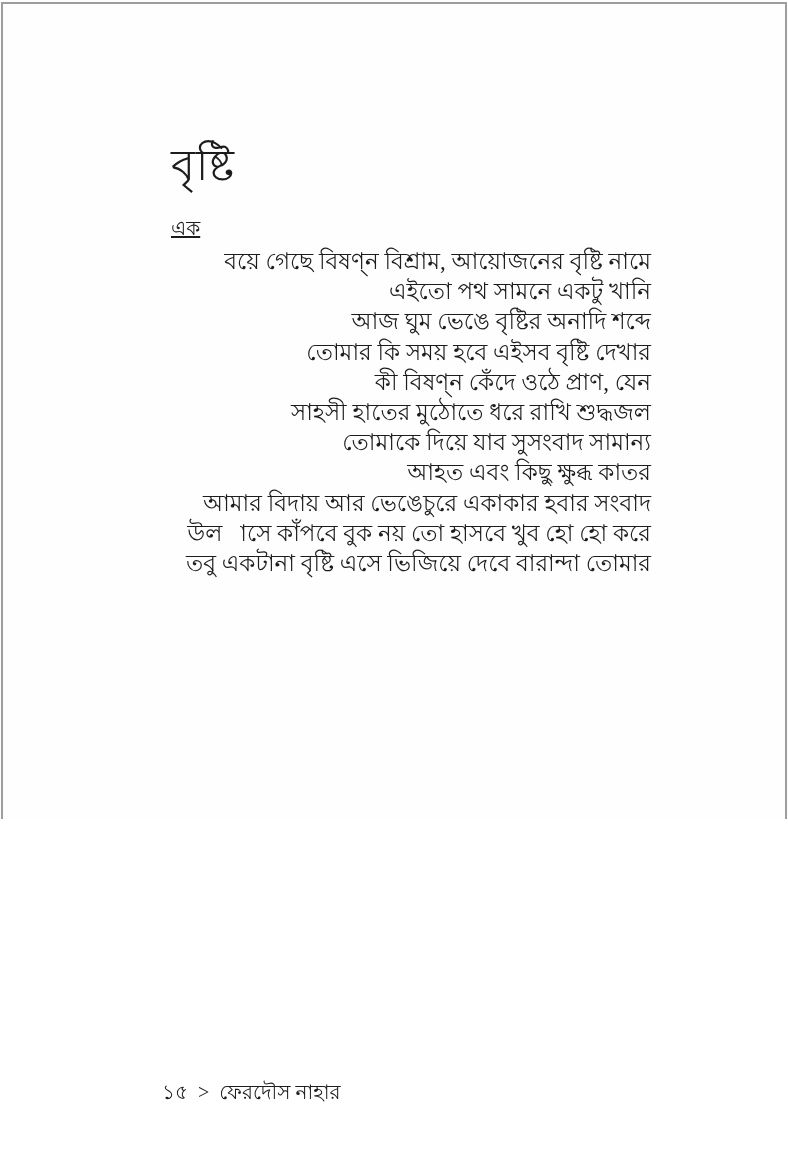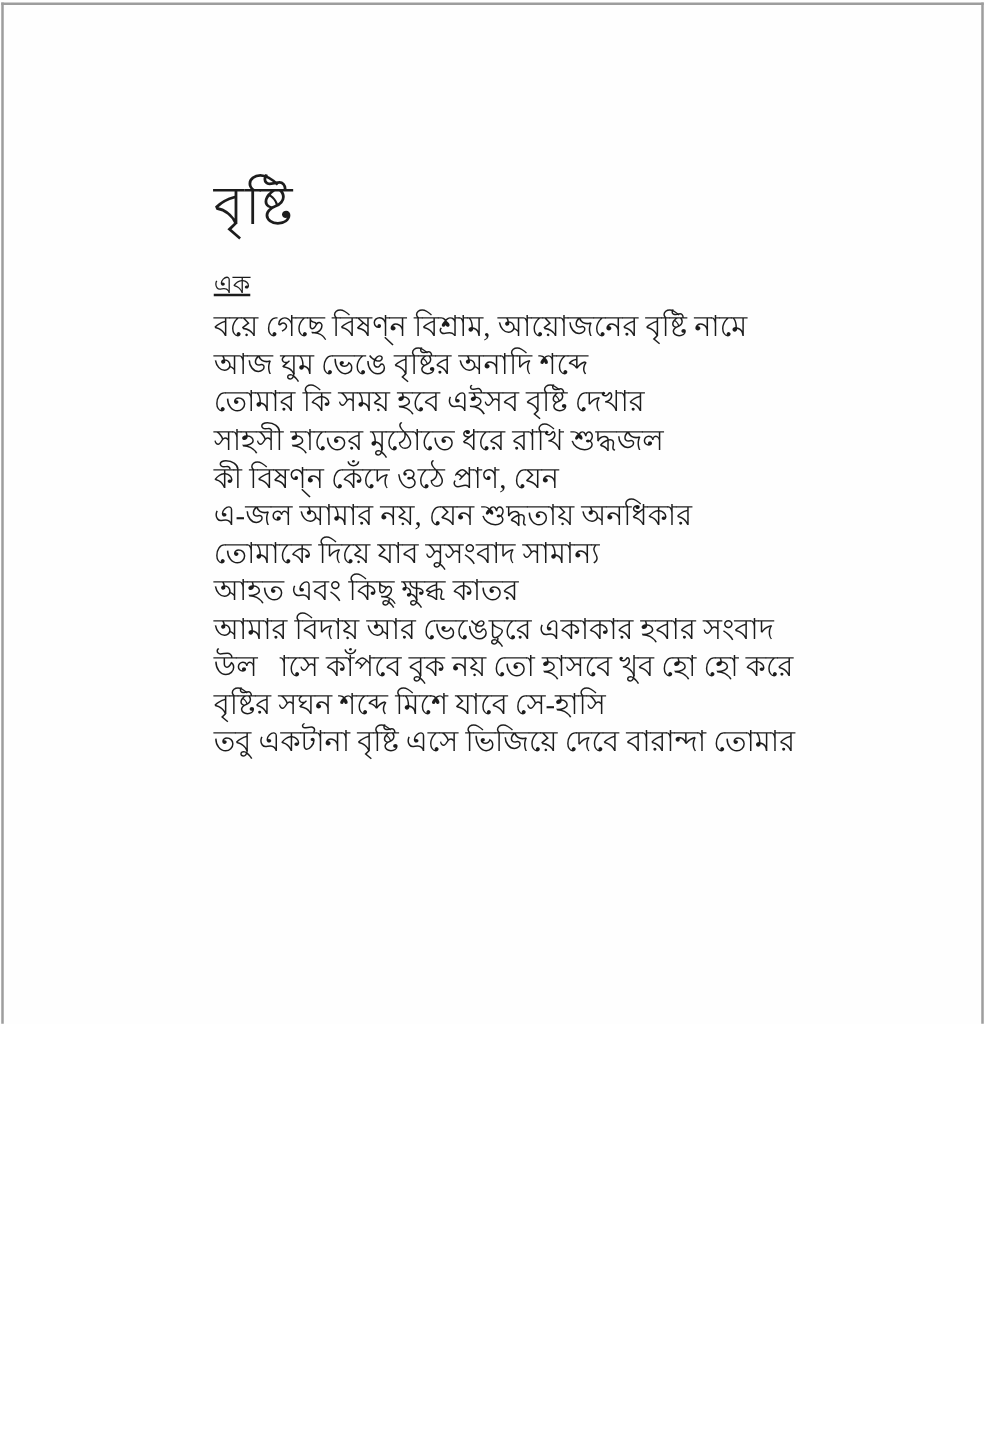--- a/index.html
+++ b/index.html
@@ -50,20 +50,21 @@
   .poem {
     position: absolute;
     left: 171px;
     top: 247px;
     width: 480px;
   }
   .poem-line {
     font-size: 23px;
     line-height: 30.2px;
     white-space: pre;
+    text-align: right;
   }
   .footer {
     position: absolute;
     left: 162px;
     top: 1079px;
     font-size: 20px;
     line-height: 26px;
   }
   .footer span { margin-right: 5px; }
 </style>
@@ -72,26 +73,30 @@
 
 <div class="page">
   <div class="frame"></div>
 
   <h1 class="title">বৃষ্টি</h1>
 
   <div class="stanza-label">এক</div>
 
   <div class="poem">
     <div class="poem-line">বয়ে গেছে বিষণ্ন বিশ্রাম, আয়োজনের বৃষ্টি নামে</div>
+    <div class="poem-line">এইতো পথ সামনে একটু খানি</div>
     <div class="poem-line">আজ ঘুম ভেঙে বৃষ্টির অনাদি শব্দে</div>
     <div class="poem-line">তোমার কি সময় হবে এইসব বৃষ্টি দেখার</div>
+    <div class="poem-line">কী বিষণ্ন কেঁদে ওঠে প্রাণ, যেন</div>
     <div class="poem-line">সাহসী হাতের মুঠোতে ধরে রাখি শুদ্ধজল</div>
-    <div class="poem-line">কী বিষণ্ন কেঁদে ওঠে প্রাণ, যেন</div>
-    <div class="poem-line">এ-জল আমার নয়, যেন শুদ্ধতায় অনধিকার</div>
     <div class="poem-line">তোমাকে দিয়ে যাব সুসংবাদ সামান্য</div>
     <div class="poem-line">আহত এবং কিছু ক্ষুব্ধ কাতর</div>
     <div class="poem-line">আমার বিদায় আর ভেঙেচুরে একাকার হবার সংবাদ</div>
     <div class="poem-line">উল&nbsp;&nbsp;&nbsp;াসে কাঁপবে বুক নয় তো হাসবে খুব হো হো করে</div>
-    <div class="poem-line">বৃষ্টির সঘন শব্দে মিশে যাবে সে-হাসি</div>
     <div class="poem-line">তবু একটানা বৃষ্টি এসে ভিজিয়ে দেবে বারান্দা তোমার</div>
   </div>
 
+  <div class="footer">
+    <span>১৫</span>
+    <span>&gt;</span>
+    <span>ফেরদৌস নাহার</span>
+  </div>
 </div>
 
 </body></html>

